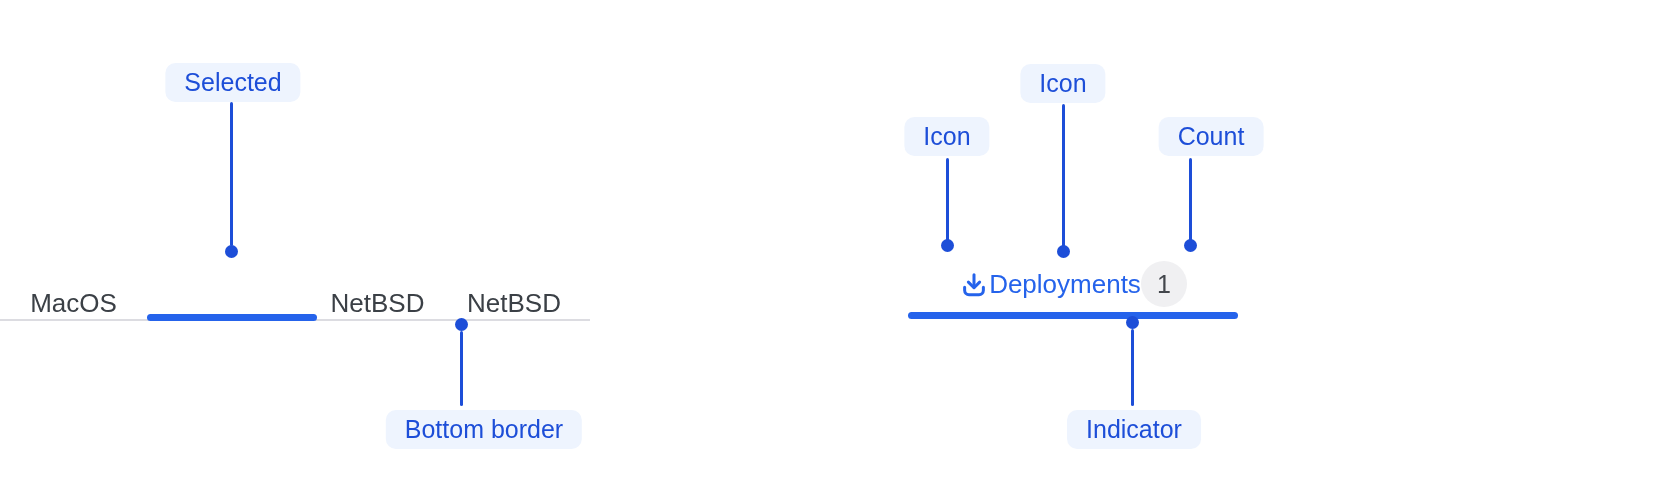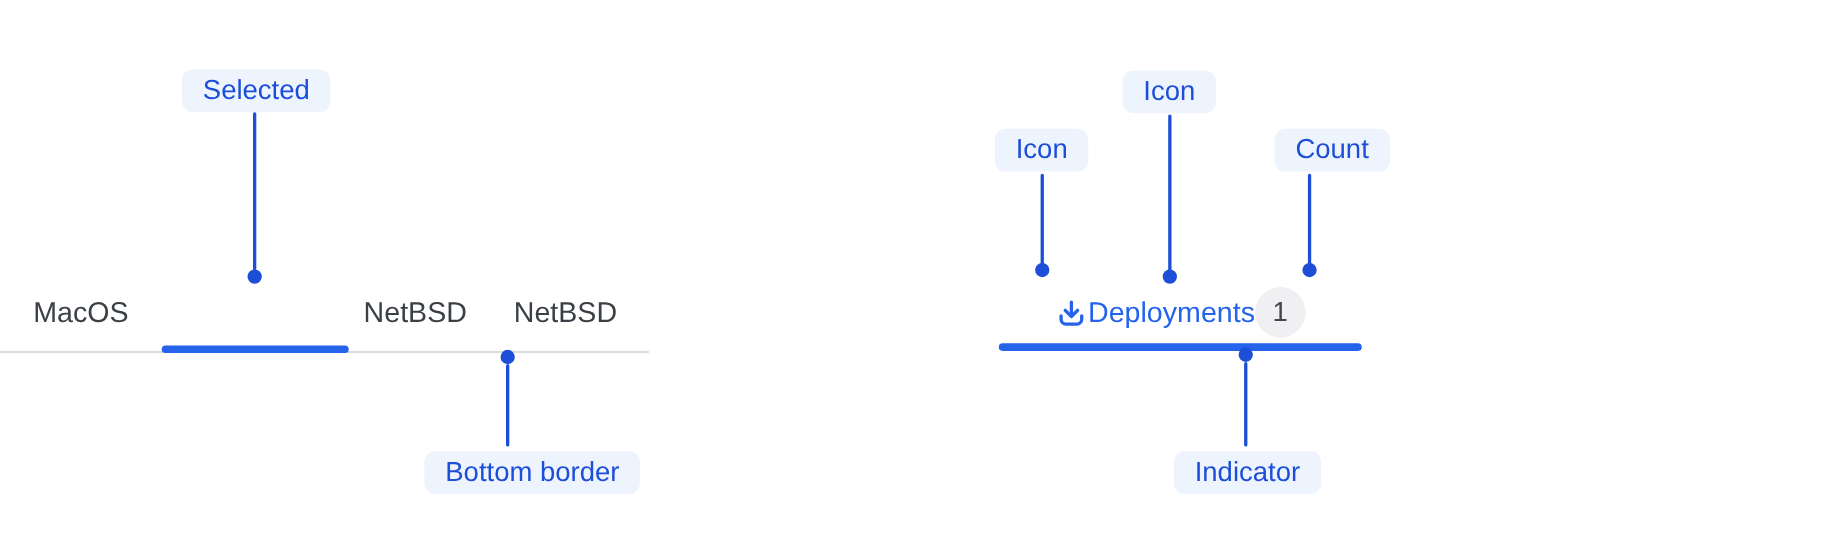--- a/index.html
+++ b/index.html
@@ -13,20 +13,21 @@
   }
 
   
   .tabbar {
     position: absolute;
     left: 0;
     top: 250px;
     height: 69px;
     display: flex;
     border-bottom: 2px solid #dcdce1;
+    align-items: flex-end;
   }
   .tab {
     display: flex;
     align-items: center;
     justify-content: center;
     font-size: 26px;
     color: #3b4046;
     background: none;
     border: none;
     padding: 0;

